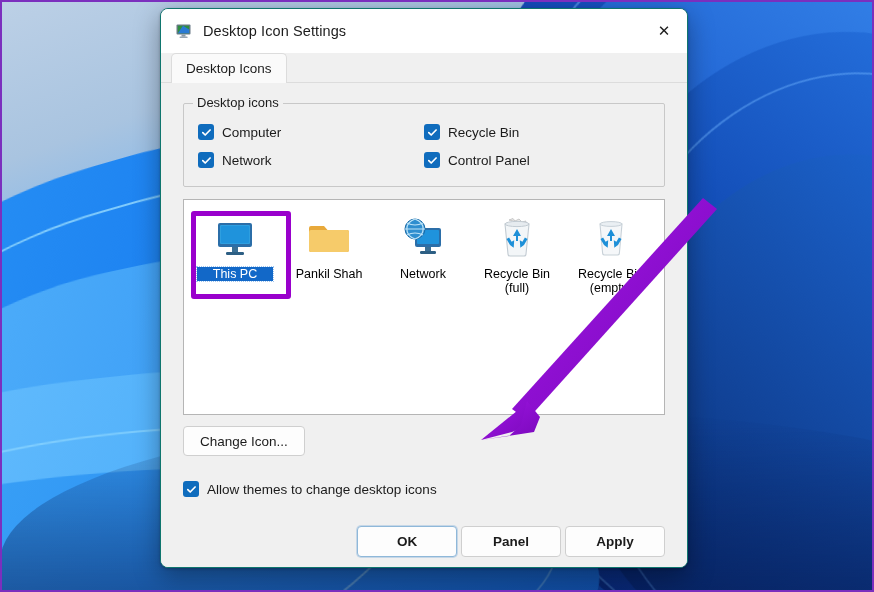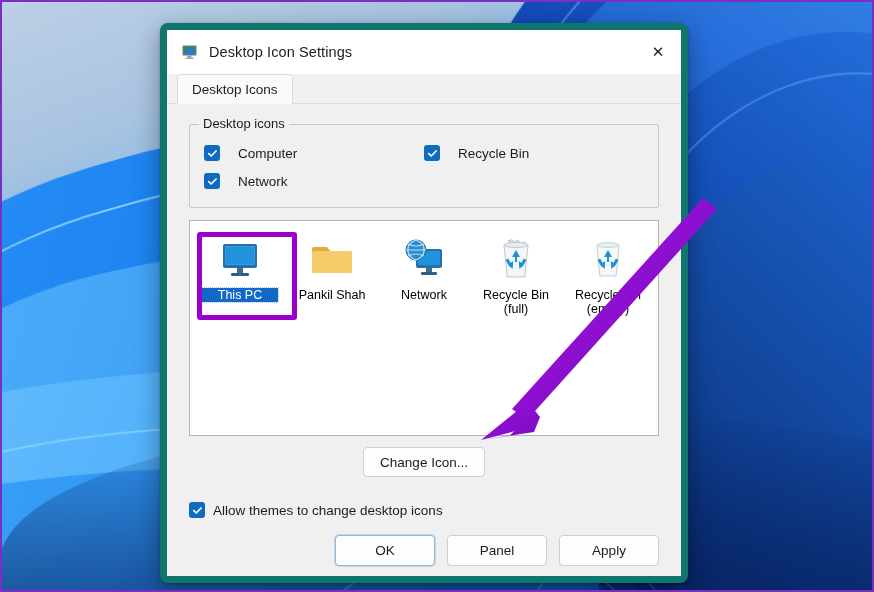--- a/index.html
+++ b/index.html
@@ -55,26 +55,26 @@
   .bredge2 { right: -200px; top: 70px; width: 480px; height: 600px;
         background: none; border: 2px solid rgba(110,180,255,.45);
         transform: rotate(17deg); border-radius: 52% 48% 44% 56%; }
   .bottomdark { left: 0; right: 0; bottom: -120px; width: 1100px; height: 300px;
         background: linear-gradient(180deg, rgba(8,40,120,.0), rgba(5,25,80,.85));
         border-radius: 50% 50% 0 0; }
 
   
   #dialog {
     position: absolute;
-    left: 160px; top: 23px; width: 528px; height: 560px;
+    left: 160px; top: 8px; width: 528px; height: 560px;
     background: #f0f0f0;
     border-radius: 8px;
     box-shadow: 0 8px 26px rgba(0,0,0,.35), 0 1px 3px rgba(0,0,0,.25);
     overflow: hidden;
-    border: 7px solid #0f766e;
+    border: 1px solid #0f766e;
   }
   #titlebar {
     height: 44px; background: #ffffff;
     display: flex; align-items: center;
     position: relative;
   }
   #title-icon { width: 18px; height: 18px; margin-left: 14px; position: relative; flex: 0 0 auto; }
   #title-text {
     margin-left: 10px; font-size: 14.5px; color: #1b1b1b; letter-spacing: .1px;
   }
@@ -103,21 +103,21 @@
     margin-top: 10px; padding: 14px 14px 12px 14px; position: relative;
     background: transparent;
   }
   .group-legend {
     position: absolute; top: -9px; left: 9px; background: #f0f0f0;
     padding: 0 4px; font-size: 13px; color: #1b1b1b;
   }
 
   .cb-grid { display: flex; flex-wrap: wrap; }
   .cb-col { width: 50%; }
-  .cb-row { display: flex; align-items: center; height: 28px; gap: 10px; }
+  .cb-row { display: flex; align-items: center; height: 28px; }
   .cbox {
     width: 16px; height: 16px; border-radius: 3px; background: #0f6cbd;
     display: flex; align-items: center; justify-content: center;
     flex: 0 0 auto; margin-right: 8px;
   }
   .cbox svg { display:block; }
   .cb-label { font-size: 13.5px; color: #1b1b1b; }
 
   #icon-preview {
     margin-top: 12px; height: 216px; background: #ffffff;
@@ -137,36 +137,36 @@
   .icon-name.selected {
     background: #1268c8; color: #ffffff;
     outline: 1px dotted #9fc6f0; outline-offset: 0px;
     padding: 0 16px;
   }
   #sel-highlight {
     position: absolute; left: 3px; top: 3px; width: 100px; height: 88px;
     border: 5px solid #9900cc; border-radius: 3px; pointer-events: none;
   }
 
-  .btn-row { display: flex; justify-content: center; gap: 10px; margin-top: 11px; }
+  .btn-row { display: flex; justify-content: flex-start; gap: 10px; margin-top: 11px; }
   .btn {
     background: #fdfdfd; border: 1px solid #cfcfcf; border-radius: 4px;
     font-size: 13.5px; color: #1b1b1b; height: 30px; padding: 0 16px;
     display: flex; align-items: center; justify-content: center;
     font-family: "Liberation Sans", sans-serif;
   }
   .btn.default { border-color: #8fb8d9; box-shadow: 0 0 0 1px rgba(120,170,215,.35); }
 
   #allow-themes-row { display: flex; align-items: center; margin-top: 25px; }
 
   #footer {
     position: absolute; left: 0; right: 0; bottom: 0; height: 52px;
     background: #f0f0f0;
     display: flex; align-items: center; justify-content: flex-end;
-    gap: 12px; padding-right: 22px;
+    gap: 4px; padding-right: 22px; font-weight: bold;
   }
   #footer .btn { width: 100px; height: 31px; }
 
   
   #arrow-overlay {
     position: absolute; inset: 0; pointer-events: none;
   }
   
   #frame {
     position: absolute; inset: 0; border: 2px solid #7b2fbe;
@@ -240,20 +240,28 @@
         </div>
         <div class="cb-col">
           <div class="cb-row">
             <span class="cbox">
               <svg width="11" height="11" viewBox="0 0 11 11">
                   <path d="M1.8 5.6 L4.2 8.0 L9.1 3.0" stroke="#fff" stroke-width="1.7" fill="none" stroke-linecap="round" stroke-linejoin="round"></path>
                 </svg>
             </span>
             <span class="cb-label">Recycle Bin</span>
           </div>
+          <div class="cb-row">
+            <span class="cbox">
+              <svg width="11" height="11" viewBox="0 0 11 11">
+                  <path d="M1.8 5.6 L4.2 8.0 L9.1 3.0" stroke="#fff" stroke-width="1.7" fill="none" stroke-linecap="round" stroke-linejoin="round"></path>
+                </svg>
+            </span>
+            <span class="cb-label">Control Panel</span>
+          </div>
         </div>
       </div>
     </div>
 
     <div id="icon-preview">
       <div class="icon-row">
 
         <div class="icon-cell">
           <div id="sel-highlight"></div>
           <span class="icon-art">

